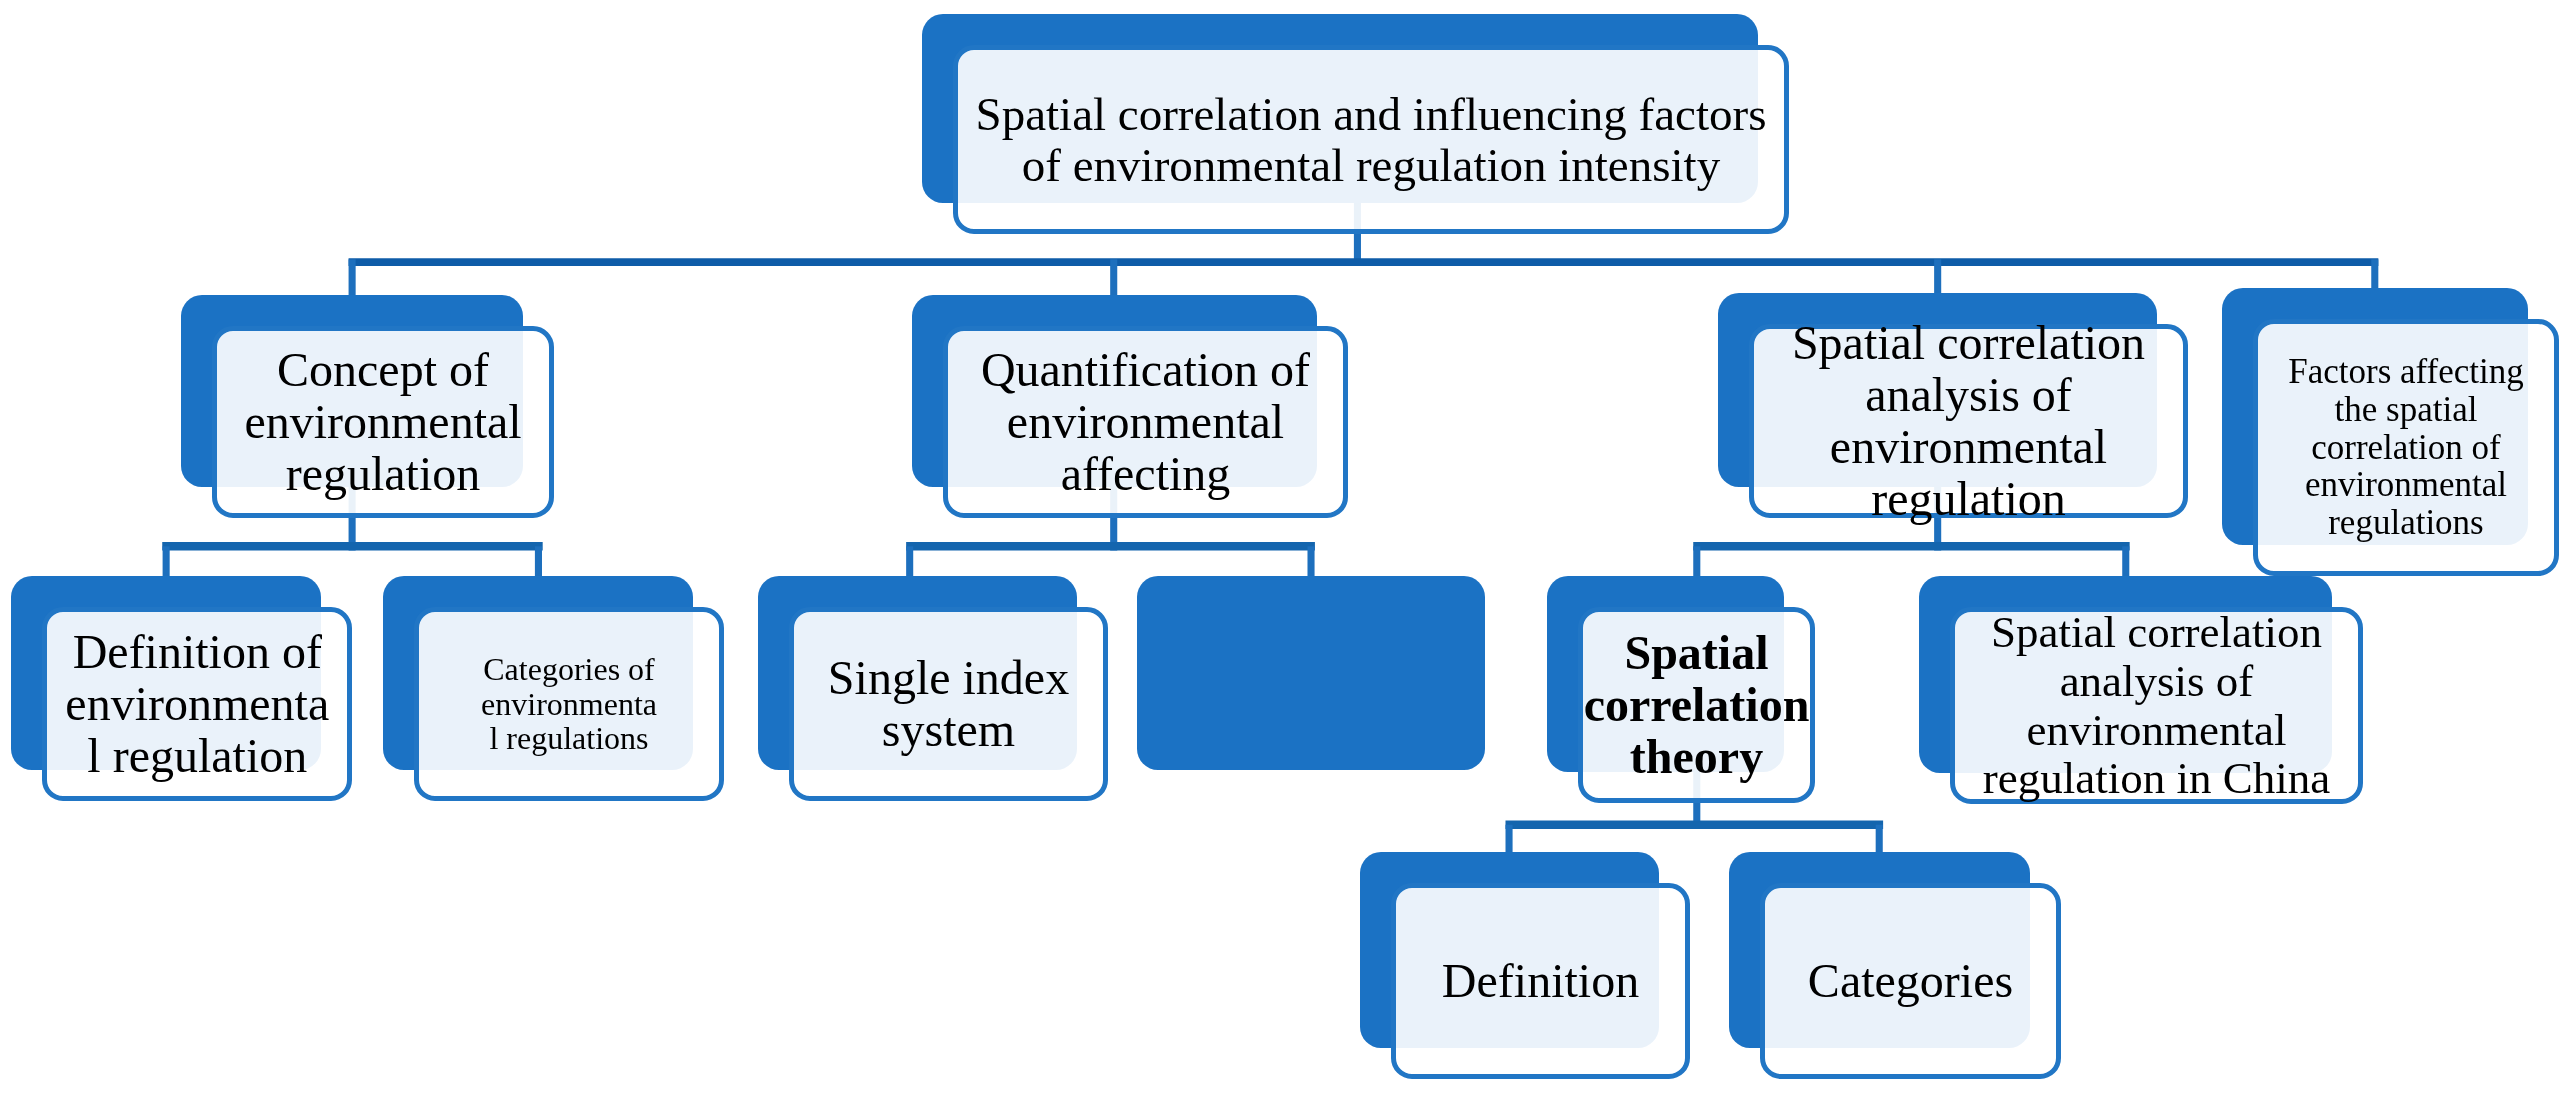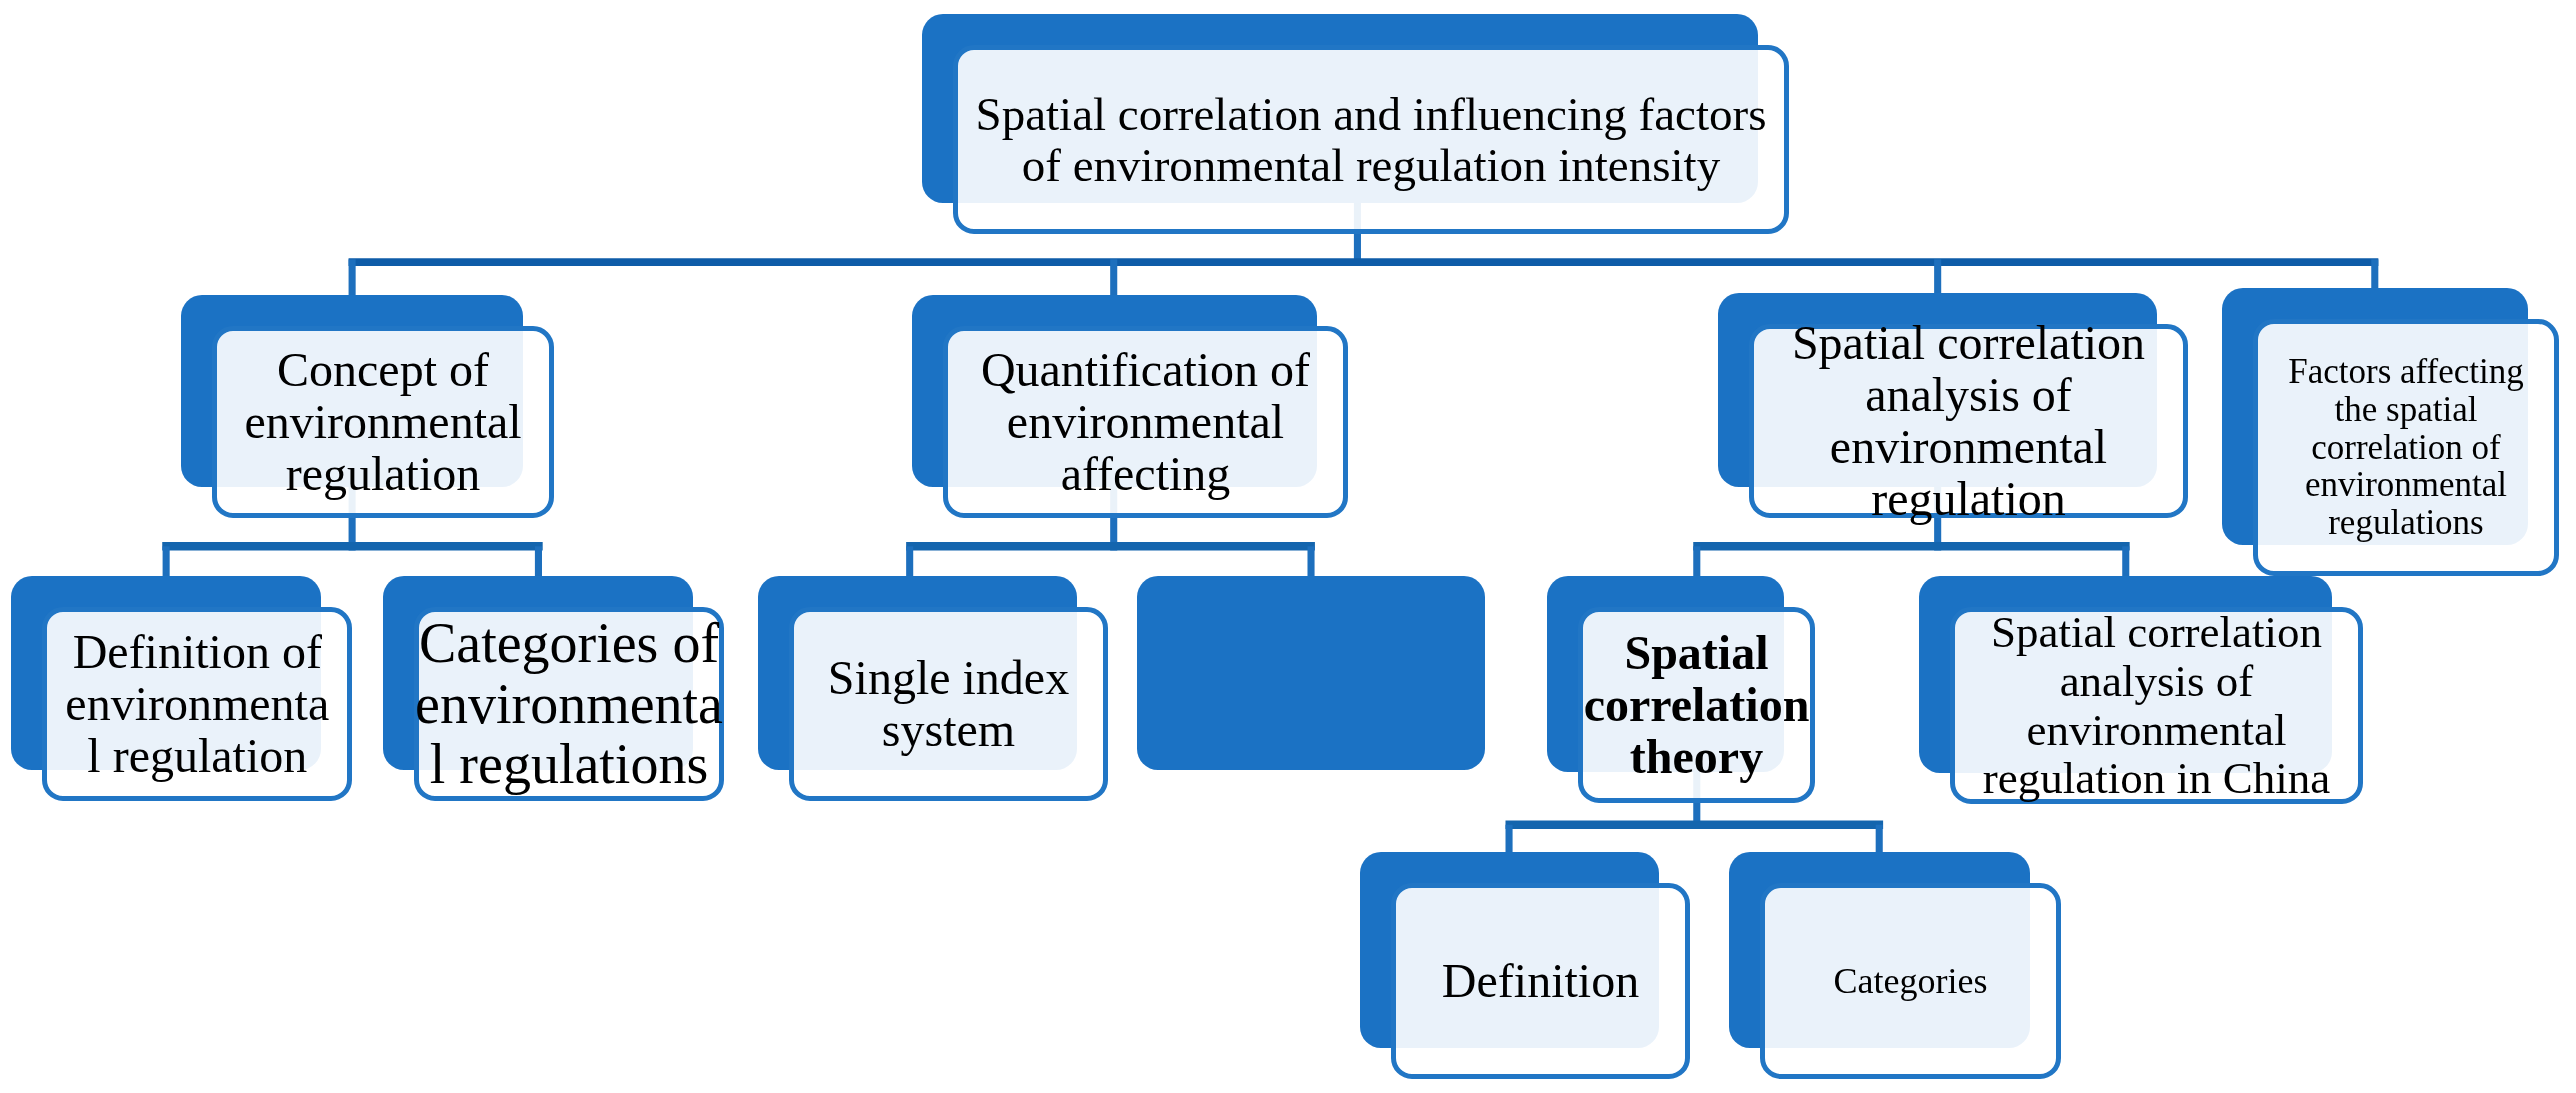--- a/index.html
+++ b/index.html
@@ -137,21 +137,21 @@
     <div class="card">
       <div class="label" style="font-size:48px;">Definition of
 environmenta
 l regulation</div>
     </div>
   </div>
 
   <div class="node" style="left:383px;top:576px;width:341px;height:225px;">
     <div class="shadow"></div>
     <div class="card">
-      <div class="label" style="font-size:56px;">Categories of
+      <div class="label" style="font-size:32px;">Categories of
 environmenta
 l regulations</div>
     </div>
   </div>
 
   <div class="node" style="left:758px;top:576px;width:334px;height:225px;padding-left:16px;">
     <div class="shadow"></div>
     <div class="card">
       <div class="label" style="font-size:48px;">Single index
 system</div>
@@ -184,18 +184,18 @@
   <div class="node" style="left:1360px;top:852px;width:330px;height:227px;">
     <div class="shadow"></div>
     <div class="card">
       <div class="label" style="font-size:48px;">Definition</div>
     </div>
   </div>
 
   <div class="node" style="left:1729px;top:852px;width:332px;height:227px;">
     <div class="shadow"></div>
     <div class="card">
-      <div class="label" style="font-size:36px;">Categories</div>
+      <div class="label" style="font-size:48px;">Categories</div>
     </div>
   </div>
 
 </div>
 
 
 </body></html>

